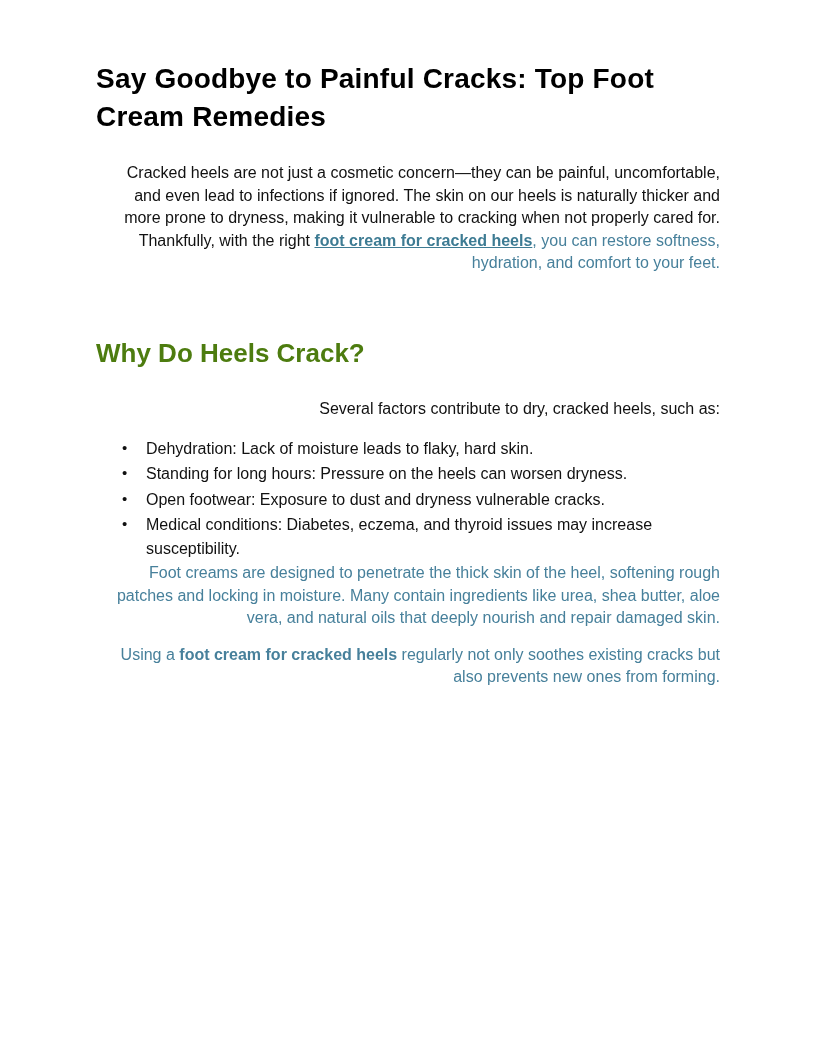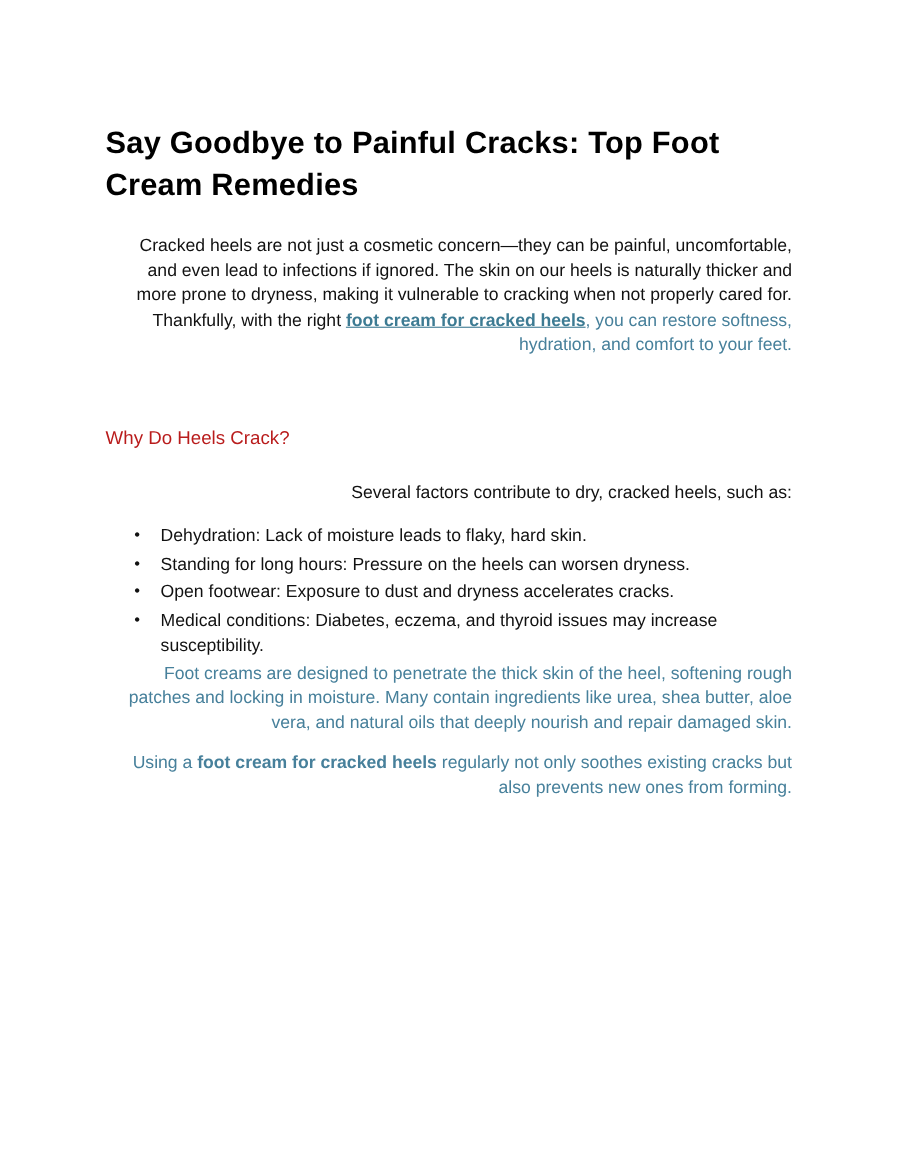--- a/index.html
+++ b/index.html
@@ -8,21 +8,21 @@
     margin: 0;
     padding: 0;
     background: #ffffff;
   }
   .page {
     position: relative;
     width: 816px;
     height: 1056px;
     margin: 0 auto;
     background: #ffffff;
-    padding: 111px 96px 96px 96px;
+    padding: 60px 96px 96px 96px;
     font-family: "Liberation Sans", "DejaVu Sans", sans-serif;
     color: #111111;
     overflow: hidden;
   }
   .article-title {
     margin: 0 0 26px 0;
     font-size: 28px;
     line-height: 1.36;
     font-weight: bold;
     color: #000000;
@@ -31,24 +31,24 @@
   p.body-para {
     margin: 0 0 14px 0;
     font-size: 16px;
     line-height: 22.5px;
     color: #111111;
     text-align: right;
   }
   p.last-of-block { margin-bottom: 0; }
   h2.section-heading {
     margin: 62px 0 28px 0;
-    font-size: 17px;
+    font-size: 26px;
     line-height: 1.3;
-    font-weight: normal;
-    color: #b91c1c;
+    font-weight: bold;
+    color: #4d7c0f;
   }
   ul.factors-list {
     list-style: none;
     margin: 16px 0 0 0;
     padding: 0 0 0 26px;
   }
   ul.factors-list li {
     position: relative;
     padding-left: 24px;
     margin: 0 0 2px 0;
@@ -94,21 +94,21 @@
     <li>
       <span class="bullet-marker">•</span>
       <span><span class="seg-bold">Dehydration</span><span class="seg-normal">: Lack of moisture leads to flaky, hard skin.</span></span>
     </li>
     <li>
       <span class="bullet-marker">•</span>
       <span><span class="seg-bold">Standing for long hours</span><span class="seg-normal">: Pressure on the heels can worsen dryness.</span></span>
     </li>
     <li>
       <span class="bullet-marker">•</span>
-      <span><span class="seg-bold">Open footwear</span><span class="seg-normal">: Exposure to dust and dryness accelerates cracks.</span></span>
+      <span><span class="seg-bold">Open footwear</span><span class="seg-normal">: Exposure to dust and dryness vulnerable cracks.</span></span>
     </li>
     <li>
       <span class="bullet-marker">•</span>
       <span><span class="seg-bold">Medical conditions</span><span class="seg-normal">: Diabetes, eczema, and thyroid issues may increase susceptibility.</span></span>
     </li>
   </ul>
 
 
   <p class="body-para"><span class="seg-accent">Foot creams are designed to penetrate the thick skin of the heel, softening rough patches and locking in moisture. Many contain ingredients like urea, shea butter, aloe vera, and natural oils that deeply nourish and repair damaged skin.</span></p>
 

